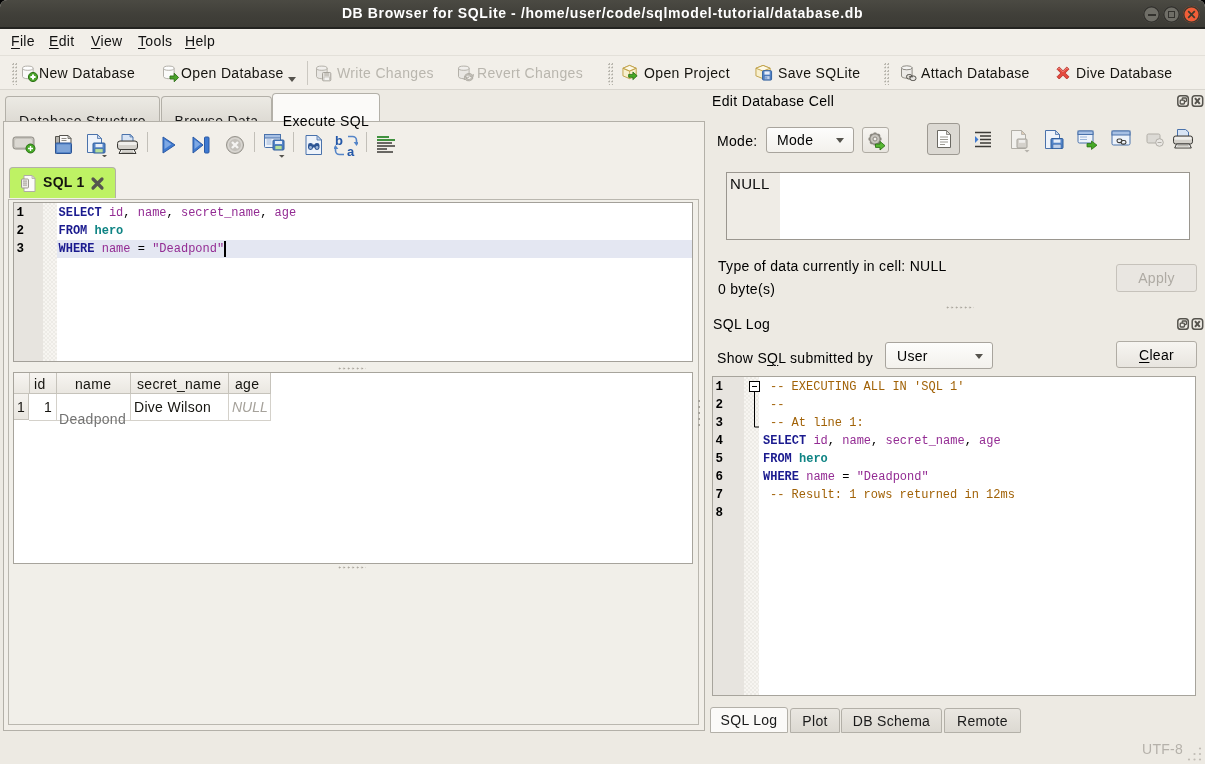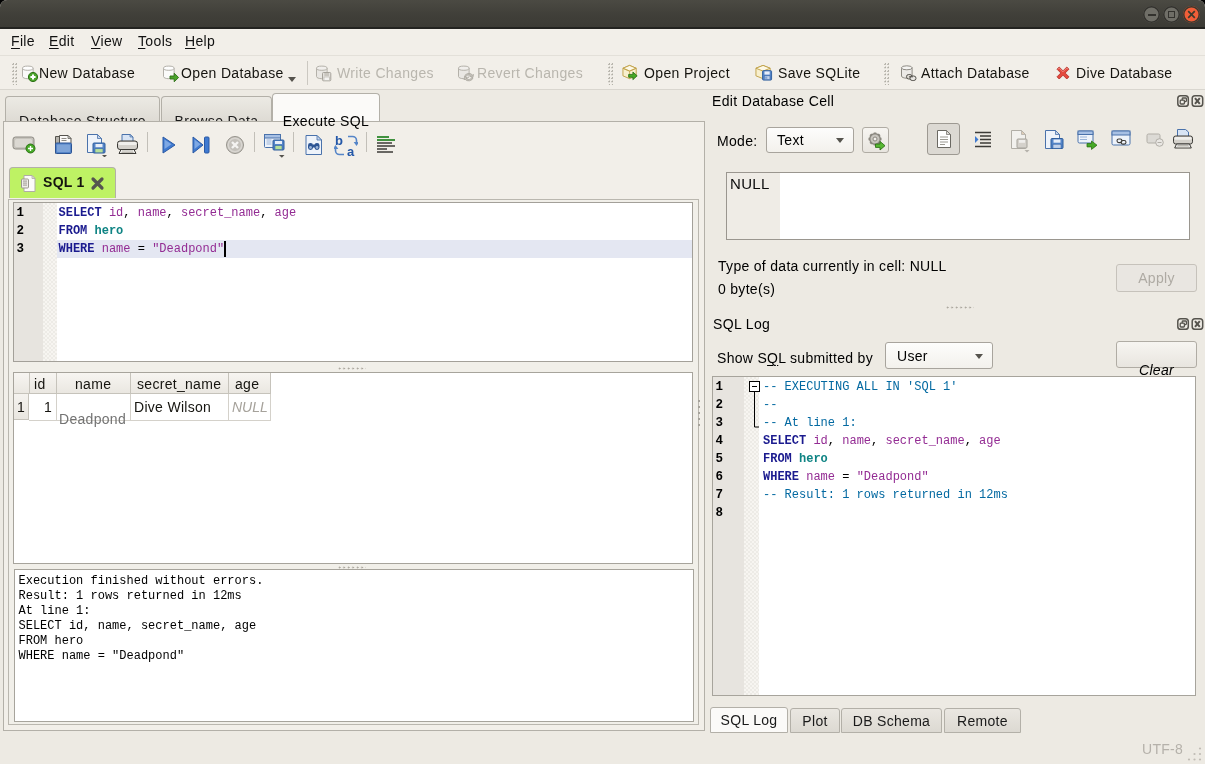--- a/index.html
+++ b/index.html
@@ -36,41 +36,42 @@
 .mtab.active { top:93px; height:28px; background:#fbfaf8; color:#000; z-index:5; }
 
 #lpane { position:absolute; left:3px; top:121px; width:702px; height:610px; background:#f2efe9;
   border:1px solid #b3b0a8; }
 .ssep { top:10px; width:1px; height:20px; background:#c2bfb8; }
 .mono { font-family:"Liberation Mono", monospace; }
 .kw { color:#1b1b8f; font-weight:bold; }
 .ident { color:#932b93; }
 .str { color:#932b93; }
 .tbl { color:#0f8484; font-weight:bold; }
-.cmt { color:#0369a1; }
+.cmt { color:#a16207;margin-left:7px; }
 .lnum { font-family:"Liberation Mono", monospace; font-size:12.5px; font-weight:bold; color:#000; }
 
 .dockttl { font-size:14px; letter-spacing:0.35px; color:#000; }
 .combo { background:linear-gradient(#fdfdfc,#f3f1ec); border:1px solid #a8a49d;
   border-radius:3px; font-size:14px; letter-spacing:0.3px; color:#000; }
 .btn { background:linear-gradient(#f7f5f1,#e8e5df); border:1px solid #b0aca4;
   border-radius:3px; font-size:14px; letter-spacing:0.3px; color:#000; text-align:center; }
 .btn.dis { background:#e9e6e1; border-color:#c6c2bb; color:#aeaaa3; }
 
 .btab { height:25px; background:linear-gradient(#eae7e1,#dcd9d2);
   border:1px solid #b3b0a8; border-radius:3px 3px 0 0; font-size:14px; letter-spacing:0.3px;
   color:#1a1a1a; text-align:center; }
 .btab div { position:relative; top:4px; }
 .btab.active { background:#fbfaf8; height:26px; }
 </style>
 </head>
 <body>
 <div id="win">
 
   <div id="titlebar">
+    <div id="title">DB Browser for SQLite - /home/user/code/sqlmodel-tutorial/database.db</div>
     <div class="winbtn abs" style="left:1143px; background:#6f6e67; box-shadow:0 0 0 1.5px #33322e inset;"></div>
     <div class="winbtn abs" style="left:1163px; background:#6f6e67; box-shadow:0 0 0 1.5px #33322e inset;"></div>
     <div class="winbtn abs" style="left:1183px; background:#f05e38; box-shadow:0 0 0 1.5px #3a382f inset;"></div>
     <div class="abs" style="left:1147.5px; top:13.5px; width:8px; height:2px; background:#33322e;"></div>
     <div class="abs" style="left:1168px; top:10.5px; width:7px; height:7px; border:1.5px solid #33322e;"></div>
     <svg class="abs" style="left:1187px; top:10px;" width="9" height="9" viewBox="0 0 9 9">
       <path d="M1.2 1.2 L7.8 7.8 M7.8 1.2 L1.2 7.8" stroke="#3c3a2c" stroke-width="1.7"></path>
     </svg>
   </div>
 
@@ -288,41 +289,35 @@
       <div class="abs" style="left:256px; top:21px; width:1px; height:26px; background:#d4d1ca;"></div>
       <div class="abs" style="left:15px; top:47px; width:242px; height:1px; background:#d4d1ca;"></div>
       <div class="abs" style="left:8px; top:26px; width:30px; text-align:right; font-size:14px; letter-spacing:0.3px; color:#15140f;">1</div>
       <div class="abs" style="left:45px; top:38px; font-size:14px; letter-spacing:0.3px; color:#737373;">Deadpond</div>
       <div class="abs" style="left:120px; top:26px; font-size:14px; letter-spacing:0.3px; color:#15140f;">Dive Wilson</div>
       <div class="abs" style="left:218px; top:26px; font-size:14px; font-style:italic; color:#a6a29b;">NULL</div>
     </div>
 
     <div class="abs" style="left:334px; top:444px; width:28px; height:3px; background:radial-gradient(circle 0.9px at 1.5px 1.5px,#aca89f 0.9px,transparent 1.1px) 0 0/4.5px 3px;"></div>
 
-    <div class="abs mono" style="left:9.5px; top:447px; width:680px; height:153px; background:#fff; border:1px solid #a7a49c; padding:4px 0 0 4px; font-size:12px; line-height:15px; color:#000; white-space:pre;">Execution finished without errors.
-Result: 1 rows returned in 12ms
-At line 1:
-SELECT id, name, secret_name, age
-FROM hero
-WHERE name = "Deadpond"</div>
   </div>
 
   <div id="rdock" class="abs" style="left:706px; top:90px; width:499px; height:656px;">
 
     <div class="dockttl abs" style="left:6px; top:3px;">Edit Database Cell</div>
     <svg class="abs" style="left:471px; top:5px;" width="27" height="12" viewBox="0 0 27 12">
       <rect x="0.8" y="0.8" width="10.5" height="10.5" rx="2.8" fill="none" stroke="#56544e" stroke-width="1.5"></rect>
       <rect x="5.2" y="3" width="4.2" height="3.6" rx="0.8" fill="none" stroke="#56544e" stroke-width="1.3"></rect>
       <rect x="3.2" y="5.2" width="4.2" height="3.8" rx="0.8" fill="#f1efe9" stroke="#56544e" stroke-width="1.3"></rect>
       <rect x="15.2" y="0.8" width="10.5" height="10.5" rx="2.8" fill="none" stroke="#56544e" stroke-width="1.5"></rect>
       <path d="M18 3.2 l4.8 5.6 m0 -5.6 l-4.8 5.6" stroke="#56544e" stroke-width="2"></path>
     </svg>
     <div class="abs" style="left:11px; top:43px; font-size:14px; letter-spacing:0.3px; color:#000;">Mode:</div>
     <div class="combo abs" style="left:60px; top:37px; width:88px; height:26px;">
-      <div class="abs" style="left:10px; top:4px;">Text</div>
+      <div class="abs" style="left:10px; top:4px;">Mode</div>
       <div class="abs" style="left:69px; top:10px; width:0; height:0; border:4px solid transparent; border-top:5px solid #55534d;"></div>
     </div>
     <div class="btn abs" style="left:156px; top:37px; width:27px; height:26px;">
       <svg class="abs" style="left:3px; top:2px;" width="21" height="21" viewBox="0 0 21 21">
         <g stroke="#8a877f" stroke-width="2.6">
           <path d="M9 2.5 v3 M9 12.5 v3 M2.5 9 h3 M12.5 9 h3 M4.4 4.4 l2.1 2.1 M11.5 11.5 l2.1 2.1 M13.6 4.4 l-2.1 2.1 M6.5 11.5 l-2.1 2.1"></path>
         </g>
         <circle cx="9" cy="9" r="5.2" fill="#c8c5be" stroke="#8a877f" stroke-width="1.4"></circle>
         <circle cx="9" cy="9" r="2" fill="#f2f0eb" stroke="#8a877f"></circle>
         <path d="M9.5 14 h4.5 v-2.6 l5 4.3 -5 4.3 v-2.6 h-4.5 z" fill="#57b832" stroke="#2e7117" stroke-width="0.9"></path>
@@ -398,21 +393,21 @@
       <rect x="3.2" y="5.2" width="4.2" height="3.8" rx="0.8" fill="#f1efe9" stroke="#56544e" stroke-width="1.3"></rect>
       <rect x="15.2" y="0.8" width="10.5" height="10.5" rx="2.8" fill="none" stroke="#56544e" stroke-width="1.5"></rect>
       <path d="M18 3.2 l4.8 5.6 m0 -5.6 l-4.8 5.6" stroke="#56544e" stroke-width="2"></path>
     </svg>
     <div class="abs" style="left:11px; top:260px; font-size:14px; letter-spacing:0.3px; color:#000;">Show S<u style="text-decoration-thickness:1px; text-underline-offset:2px;">Q</u>L submitted by</div>
     <div class="combo abs" style="left:179px; top:252px; width:108px; height:27px;">
       <div class="abs" style="left:11px; top:5px;">User</div>
       <div class="abs" style="left:89px; top:11px; width:0; height:0; border:4px solid transparent; border-top:5px solid #55534d;"></div>
     </div>
     <div class="btn abs" style="left:410px; top:251px; width:81px; height:27px;">
-        <div style="position:relative; top:20px;font-style:italic;"><u style="text-decoration-thickness:1px; text-underline-offset:2px;">C</u>lear</div>
+        <div style="position:relative; top:5px;"><u style="text-decoration-thickness:1px; text-underline-offset:2px;">C</u>lear</div>
       </div>
 
     <div class="abs" style="left:6px; top:286px; width:484px; height:320px; background:#fff; border:1px solid #a7a49c;">
       <div class="abs" style="left:0; top:0; width:31px; height:318px; background:#e7e4df;"></div>
       <div class="abs" style="left:31px; top:0; width:15px; height:318px; background:conic-gradient(#edebe6 25%,#f7f5f1 25% 50%,#edebe6 50% 75%,#f7f5f1 75%) 0 0/4px 4px;"></div>
       <div class="abs lnum" style="left:2.5px; top:1px; line-height:18px;">1<br>2<br>3<br>4<br>5<br>6<br>7<br>8</div>
       <svg class="abs" style="left:35px; top:3px;" width="20" height="50" viewBox="0 0 20 50">
         <path d="M6.5 12 V47 H11" fill="none" stroke="#000" stroke-width="1"></path>
         <rect x="1.5" y="1.5" width="10" height="10" fill="#fff" stroke="#000"></rect>
         <path d="M4 6.5 h5" stroke="#000" stroke-width="1"></path>

